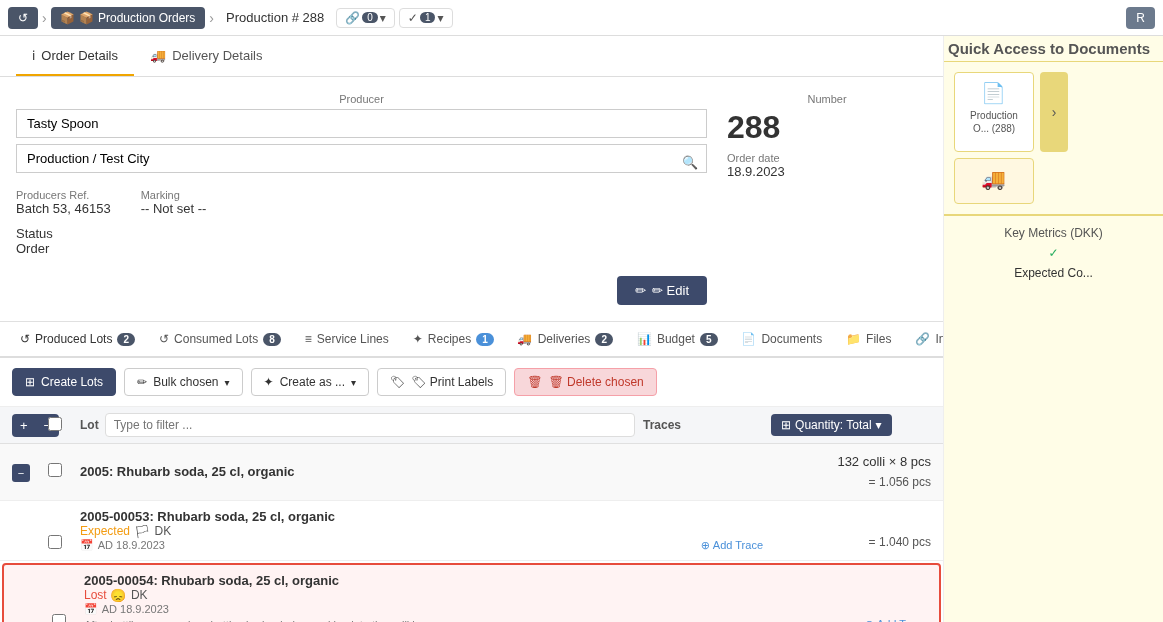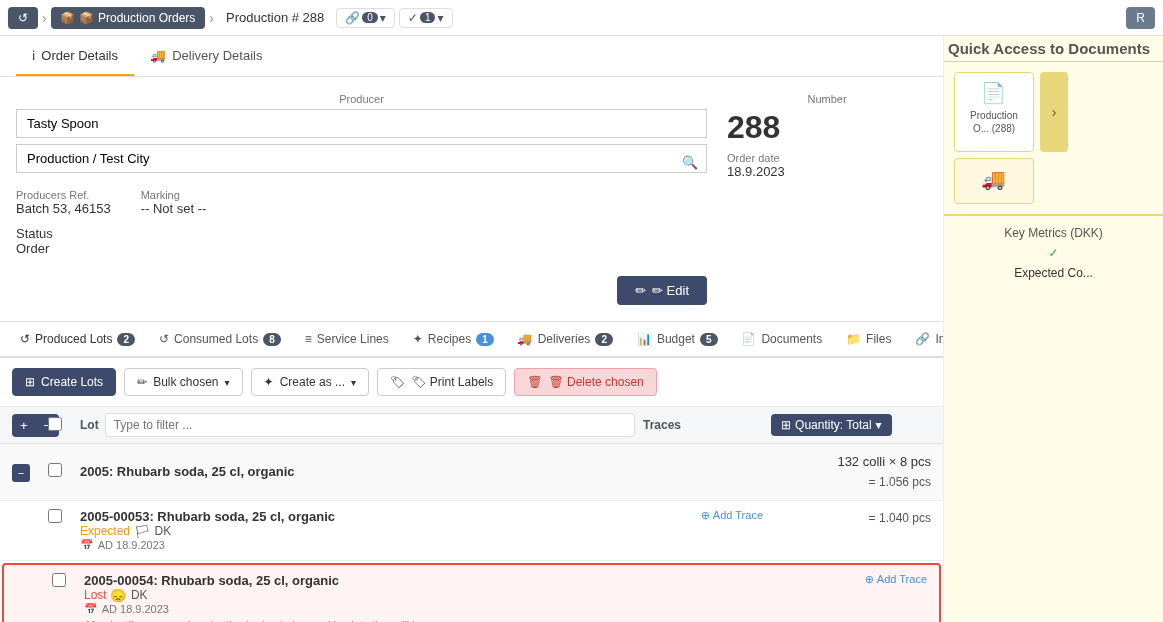--- a/index.html
+++ b/index.html
@@ -119,21 +119,21 @@
     .pm-btn:first-child { border-radius: 4px 0 0 4px; }
     .pm-btn:last-child { border-radius: 0 4px 4px 0; }
 
     .qty-col-btn {
       background: #3d4a6b; color: #fff; border: none; border-radius: 4px;
       padding: 4px 10px; font-size: 12px; cursor: pointer; display: flex; align-items: center; gap: 4px;
     }
 
     
     .lot-row {
-      display: flex; align-items: flex-start; border-bottom: 1px solid #eee;
+      display: flex; align-items: flex-end; border-bottom: 1px solid #eee;
       padding: 8px 12px; gap: 8px; background: #fff;
     }
     .lot-row.group-header { background: #f9f9f9; align-items: center; }
     .lot-row.highlighted { background: #fff3f3; border: 2px solid #e74c3c; border-radius: 4px; margin: 2px; }
     .row-checkbox { width: 28px; padding-top: 2px; }
     .row-expand-btn {
       background: #3d4a6b; color: #fff; border: none; border-radius: 3px;
       width: 18px; height: 18px; font-size: 11px; cursor: pointer; display: flex; align-items: center; justify-content: center;
     }
     .row-lot { flex: 1; }

